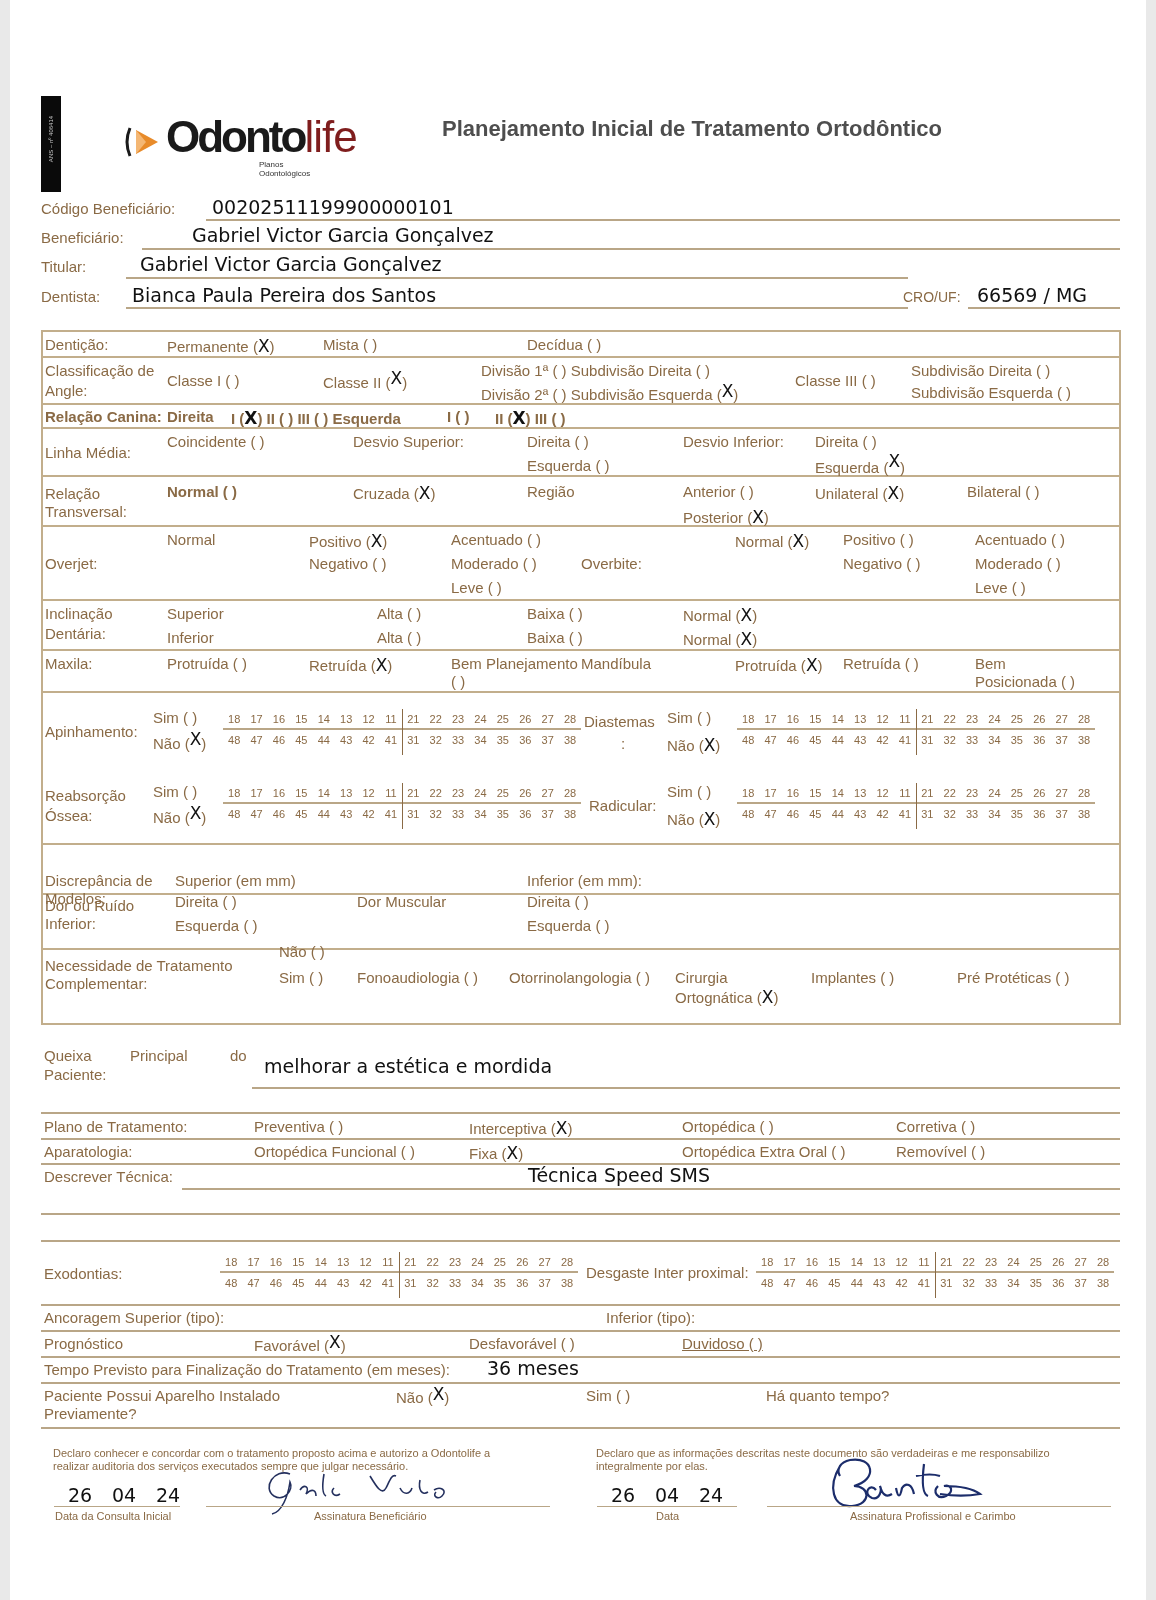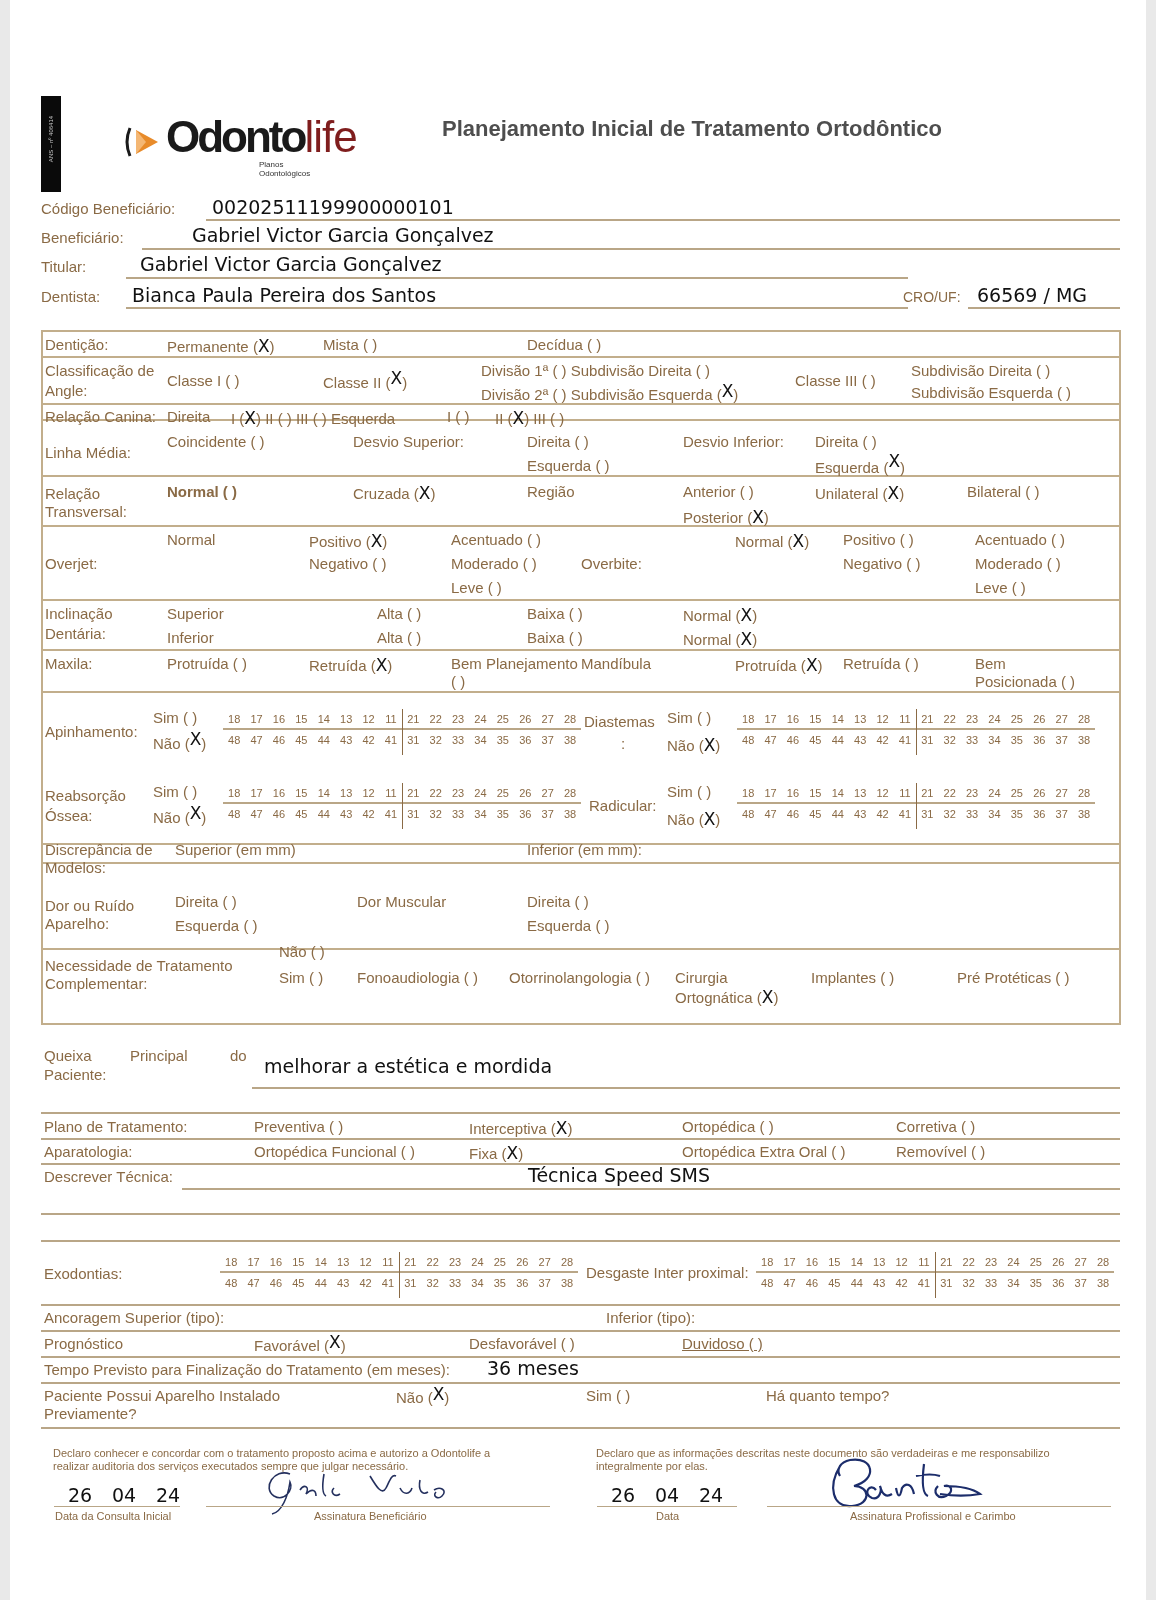--- a/index.html
+++ b/index.html
@@ -83,21 +83,21 @@
       <div class="abs lbl" style="left:2px;top:24px;">Angle:</div>
       <div class="abs lbl" style="left:124px;top:14px;">Classe I (   )</div>
       <div class="abs lbl" style="left:280px;top:14px;"><span>Classe II (</span><span class="mark" style="position:relative;top:-4px;">X</span><span>)</span></div>
       <div class="abs lbl" style="left:438px;top:4px;">Divisão 1ª (   ) Subdivisão Direita (   )</div>
       <div class="abs lbl" style="left:438px;top:26px;"><span>Divisão 2ª (   ) Subdivisão Esquerda (</span><span class="mark" style="position:relative;top:-3px;">X</span><span>)</span></div>
       <div class="abs lbl" style="left:752px;top:14px;">Classe III (   )</div>
       <div class="abs lbl" style="left:868px;top:4px;">Subdivisão Direita (   )</div>
       <div class="abs lbl" style="left:868px;top:26px;">Subdivisão Esquerda (   )</div>
     </div>
 
-    <div class="row" style="top:73px;height:16px;">
+    <div class="row" style="top:73px;height:24px;font-weight:bold;">
       <div class="abs lbl" style="left:2px;top:3px;">Relação Canina:</div>
       <div class="abs lbl" style="left:124px;top:3px;">Direita</div>
       <div class="abs lbl" style="left:188px;top:3px;"><span>I (</span><span class="mark">X</span><span>) II (   ) III (   ) Esquerda</span></div>
       <div class="abs lbl" style="left:404px;top:3px;">I (   )</div>
       <div class="abs lbl" style="left:452px;top:3px;"><span>II (</span><span class="mark">X</span><span>) III (   )</span></div>
     </div>
 
     <div class="row" style="top:97px;height:48px;">
       <div class="abs lbl" style="left:2px;top:15px;">Linha Média:</div>
       <div class="abs lbl" style="left:124px;top:4px;">Coincidente (   )</div>
@@ -331,30 +331,30 @@
             <span>33</span>
             <span>34</span>
             <span>35</span>
             <span>36</span>
             <span>37</span>
             <span>38</span>
           </div>
       </div>
     </div>
 
-    <div class="row" style="top:505px;height:27px;">
+    <div class="row" style="top:536px;height:27px;">
       <div class="abs lbl" style="left:2px;top:4px;">Discrepância de</div>
       <div class="abs lbl" style="left:2px;top:22px;">Modelos:</div>
       <div class="abs lbl" style="left:132px;top:4px;">Superior (em mm)</div>
       <div class="abs lbl" style="left:484px;top:4px;">Inferior (em mm):</div>
     </div>
 
     <div class="row" style="top:557px;height:61px;">
       <div class="abs lbl" style="left:2px;top:8px;">Dor ou Ruído</div>
-      <div class="abs lbl" style="left:2px;top:26px;">Aparelho:</div>
+      <div class="abs lbl" style="left:2px;top:26px;">Inferior:</div>
       <div class="abs lbl" style="left:132px;top:4px;">Direita (   )</div>
       <div class="abs lbl" style="left:132px;top:28px;">Esquerda (   )</div>
       <div class="abs lbl" style="left:314px;top:4px;">Dor Muscular</div>
       <div class="abs lbl" style="left:484px;top:4px;">Direita (   )</div>
       <div class="abs lbl" style="left:484px;top:28px;">Esquerda (   )</div>
     </div>
 
     <div class="row" style="top:607px;height:68px;border-bottom:none;">
       <div class="abs lbl" style="left:2px;top:18px;">Necessidade de Tratamento</div>
       <div class="abs lbl" style="left:2px;top:36px;">Complementar:</div>

